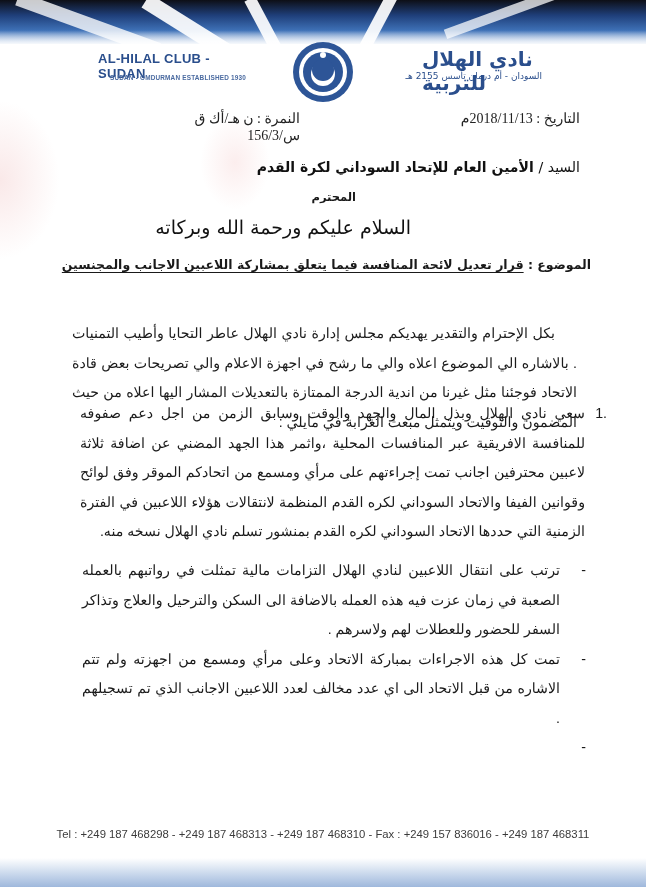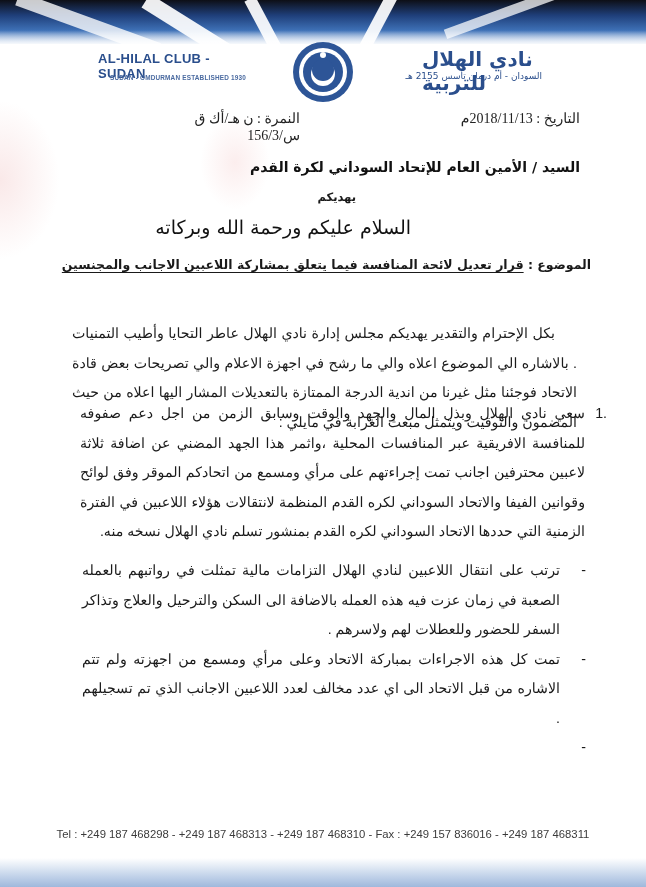--- a/index.html
+++ b/index.html
@@ -45,21 +45,21 @@
     font-size: 9px; color: #2a4e8c;
   }
   .logo {
     position: absolute; left: 292px; top: 41px; width: 62px; height: 62px;
   }
   .doc-meta { position: absolute; top: 110px; font-family: "Liberation Serif", serif; font-size: 14px; direction: rtl; color: #222; }
   .meta-ref { left: 150px; width: 150px; text-align: right; }
   .meta-date { left: 395px; width: 185px; text-align: right; }
   .block { position: absolute; right: 66px; direction: rtl; text-align: right; }
   .addressee { top: 159px; font-weight: bold; font-size: 14px; color: #111; }
-  .addressee .prefix { font-weight: bold; margin-top: 17px; }
+  .addressee .prefix { font-weight: normal; margin-top: 17px; }
   .honorific { top: 190px; font-weight: bold; font-size: 11.5px; right: 290px; }
   .greeting { top: 216px; font-family: "DejaVu Serif", serif; font-size: 19px; right: 235px; color: #111; }
   .subject { top: 257px; right: 55px; font-weight: bold; font-size: 12.5px; }
   .subject .subj-text { text-decoration: underline; text-underline-offset: 3px; }
   .body-text {
     position: absolute; left: 72px; width: 505px; direction: rtl; text-align: justify;
     font-family: "Liberation Sans", sans-serif; font-size: 14.2px; line-height: 29.5px; color: #1b1b1b; margin-top: 36px;
   }
   .p1 { top: 283px; text-indent: 22px; }
   .list-num {
@@ -129,21 +129,21 @@
 </div>
 <div class="doc-meta meta-date">
   <span>التاريخ :</span>
   <span>2018/11/13م</span>
 </div>
 
 <div class="block addressee">
   <span class="prefix">السيد /</span>
   <span>الأمين العام للإتحاد السوداني لكرة القدم</span>
 </div>
-<div class="block honorific">يهديكم</div>
+<div class="block honorific">المحترم</div>
 <div class="block greeting">السلام عليكم ورحمة الله وبركاته</div>
 
 <div class="block subject">
   <span>الموضوع :</span>
   <span class="subj-text">قرار تعديل لائحة المنافسة فيما يتعلق بمشاركة اللاعبين الاجانب والمجنسين</span>
 </div>
 
 <div class="body-text p1">بكل الإحترام والتقدير يهديكم مجلس إدارة نادي الهلال عاطر التحايا وأطيب التمنيات . بالاشاره الي الموضوع اعلاه والي ما رشح في اجهزة الاعلام والي تصريحات بعض قادة الاتحاد فوجئنا مثل غيرنا من اندية الدرجة الممتازة بالتعديلات المشار اليها اعلاه من حيث المضمون والتوقيت  ويتمثل مبعث الغرابة في مايلي :</div>
 
 <div class="list-num">

